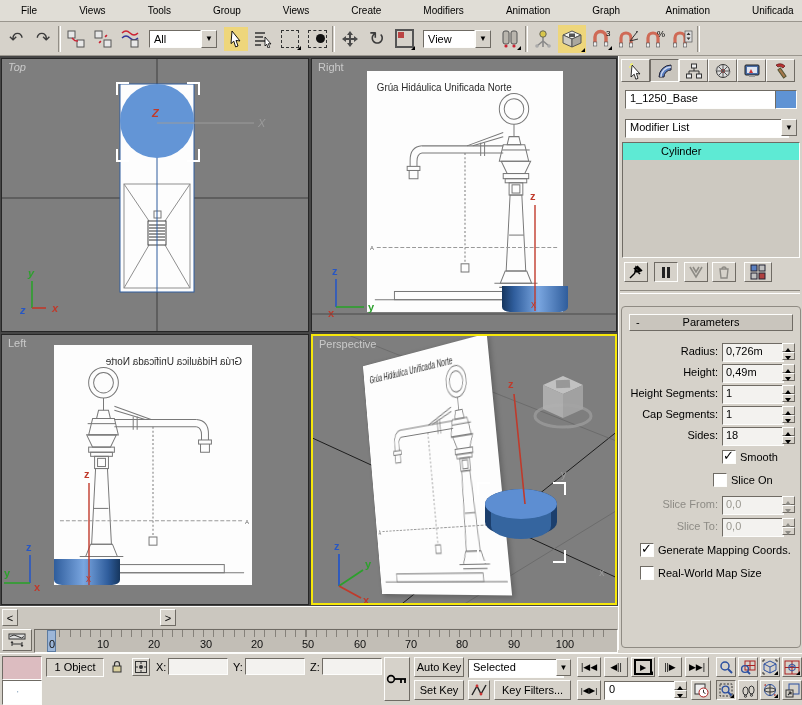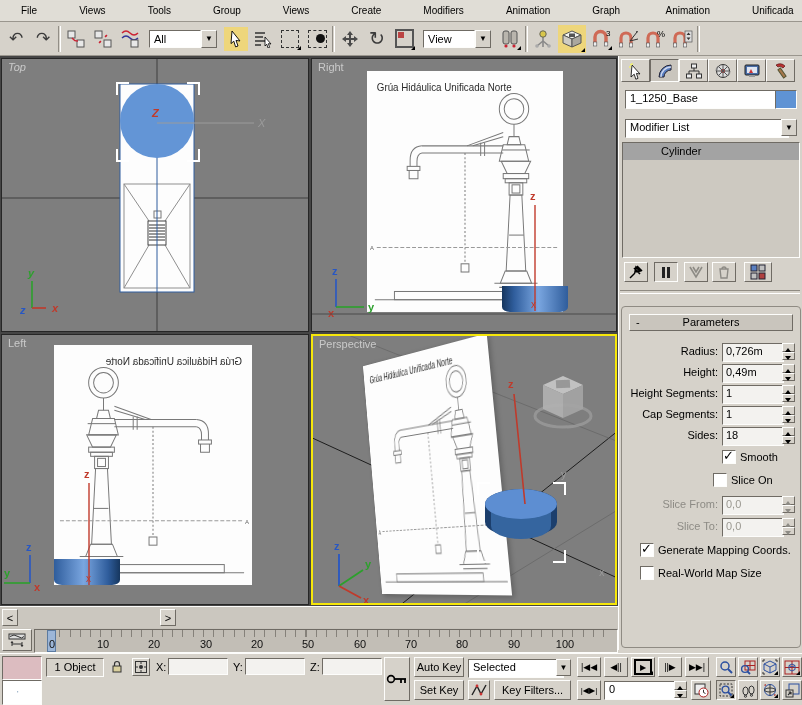--- a/index.html
+++ b/index.html
@@ -442,21 +442,21 @@
 <div class="abs sunk" style="left:775px;top:90px;width:20px;height:17px;background:#5f93d4;"></div>
 
 <div class="abs field" style="left:625px;top:119px;width:154px;height:15px;padding:1px 4px;background:#fff;">
   <span>Modifier List</span>
 </div>
 <div class="abs btn" style="left:781px;top:119px;width:16px;height:17px;font-size:8px;">
   <span>▼</span>
 </div>
 
 <div class="abs sunk" style="left:622px;top:142px;width:176px;height:114px;background:#cdc9c1;">
-  <div style="height:17px;background:#a3a3a3;color:#000;padding-left:38px;line-height:17px;">
+  <div style="height:17px;background:#5eead4;color:#000;padding-left:38px;line-height:17px;">
     <span>Cylinder</span>
   </div>
 </div>
 
 <div class="abs btn" style="left:624px;top:262px;width:24px;height:20px;">
   <svg width="16" height="16" viewBox="0 0 16 16">
       <path d="M2,14 L7,9" stroke="#000" stroke-width="1.4"></path>
       <path d="M6,4 l6,6 M9,2 l5,5 M8,3 l-1,5 5,-1 z" stroke="#000" stroke-width="1.6" fill="#444"></path>
     </svg>
 </div>

